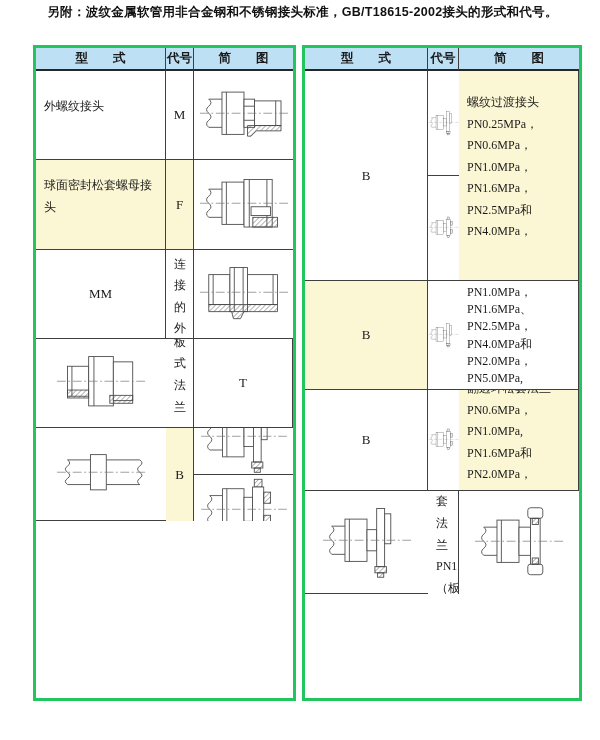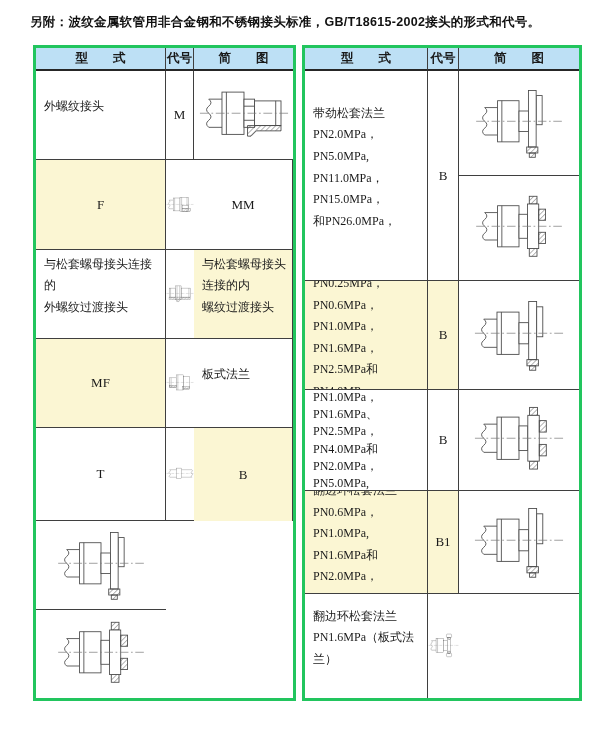--- a/index.html
+++ b/index.html
@@ -1,22 +1,22 @@
 <!DOCTYPE html>
 <html><head>
 <meta charset="utf-8">
 <style>
   html,body { margin:0; padding:0; }
   body {
     width:600px; height:740px; position:relative; background:#ffffff;
     font-family:"Liberation Sans", sans-serif; color:#1a1a1a;
   }
   .title {
-    position:absolute; left:30px; top:14px; width:545px;
-    font-size:12.5px; font-weight:bold; letter-spacing:0.3px; color:#111;
+    position:absolute; left:30px; top:4px; width:545px;
+    font-size:12.5px; font-weight:bold; letter-spacing:0.3px; color:#111;text-align:center;
   }
   .tables { position:absolute; left:33px; top:45px; display:flex; gap:6px; }
   .tbl { border:3px solid #22c55e; background:#fff; display:grid; }
   .tbl-left  { width:257px; grid-template-columns:130px 28px 1fr;
                grid-template-rows:23px 89px 90px 89px 89px 93px 177px; }
   .tbl-right { width:274px; grid-template-columns:123px 31px 1fr;
                grid-template-rows:23px 210px 109px 101px 103px 104px; }
   .cell { border-right:1px solid #3f3f3f; border-bottom:1px solid #3f3f3f;
           box-sizing:border-box; overflow:hidden; background:#fff; }
   .c3 { border-right:none; }
@@ -102,20 +102,21 @@
         <rect class="s f" x="52" y="24" width="12" height="32"></rect>
         <line class="s" x1="52" y1="32" x2="64" y2="32"></line>
         <line class="s" x1="52" y1="48" x2="64" y2="48"></line>
         <rect class="s f" x="64" y="26" width="30" height="28"></rect>
         <line class="s" x1="88" y1="26" x2="88" y2="54"></line>
         <path class="h" d="M56 54 H94 V60 H66 L60 66 H56 Z"></path>
         <line class="cl" x1="2" y1="40" x2="102" y2="40"></line>
       </svg>
     </div>
 
+    <div class="cell tcell hl">球面密封松套螺母接头</div>
     <div class="cell ccell hl">F</div>
     <div class="cell dcell c3">
       <svg class="diag" viewBox="0 0 104 84">
         <use href="#sym-hose"></use>
         <rect class="s f" x="52" y="13" width="32" height="54"></rect>
         <line class="s" x1="58" y1="13" x2="58" y2="67"></line>
         <line class="s" x1="78" y1="13" x2="78" y2="67"></line>
         <rect class="s f" x="60" y="44" width="22" height="10"></rect>
         <rect class="h" x="62" y="56" width="28" height="11"></rect>
         <line class="cl" x1="2" y1="40" x2="102" y2="40"></line>
@@ -131,23 +132,20 @@
         <line class="s" x1="17" y1="20" x2="17" y2="54"></line>
         <rect class="s f" x="56" y="20" width="34" height="34"></rect>
         <line class="s" x1="85" y1="20" x2="85" y2="54"></line>
         <rect class="s f" x="36" y="12" width="20" height="50"></rect>
         <path class="s" d="M41 12 V62 M51 12 V62"></path>
         <path class="h" d="M12 54 H90 V62 H52 L48 70 H40 L38 62 H12 Z"></path>
         <line class="cl" x1="2" y1="40" x2="102" y2="40"></line>
       </svg>
     </div>
 
-    <div class="cell tcell hl">与松套螺母接头连接的内
-螺纹过渡接头</div>
-    <div class="cell ccell hl">MF</div>
     <div class="cell dcell c3">
       <svg class="diag" viewBox="0 0 104 84">
         <rect class="s f" x="14" y="23" width="24" height="34"></rect>
         <line class="s" x1="19" y1="23" x2="19" y2="57"></line>
         <rect class="s f" x="38" y="12" width="28" height="56"></rect>
         <line class="s" x1="44" y1="12" x2="44" y2="68"></line>
         <rect class="s f" x="66" y="18" width="22" height="44"></rect>
         <rect class="h" x="14" y="50" width="24" height="9"></rect>
         <rect class="h" x="62" y="56" width="26" height="9"></rect>
         <line class="cl" x1="2" y1="40" x2="102" y2="40"></line>
@@ -184,24 +182,20 @@
         </svg>
       </div>
     </div>
   </div>
 
   <div class="tbl tbl-right">
     <div class="cell hcell">型　　式</div>
     <div class="cell hcell">代号</div>
     <div class="cell hcell c3">简　　图</div>
 
-    <div class="cell tcell">带劲松套法兰
-PN2.0MPa， PN5.0MPa,
-PN11.0MPa， PN15.0MPa，
-和PN26.0MPa，</div>
     <div class="cell ccell">B</div>
     <div class="cell dcell c3 split">
       <div class="dhalf top">
         <svg class="diag" viewBox="0 0 104 84">
           <use href="#sym-flangeA"></use>
           <line class="cl" x1="2" y1="40" x2="102" y2="40"></line>
         </svg>
       </div>
       <div class="dhalf">
         <svg class="diag" viewBox="0 0 104 84">
@@ -233,21 +227,20 @@
     <div class="cell dcell c3">
       <svg class="diag" viewBox="0 0 104 84">
         <use href="#sym-flangeB"></use>
         <line class="cl" x1="2" y1="40" x2="102" y2="40"></line>
       </svg>
     </div>
 
     <div class="cell tcell hl">翻边环松套法兰
 PN0.6MPa， PN1.0MPa,
 PN1.6MPa和PN2.0MPa，</div>
-    <div class="cell ccell hl">B1</div>
     <div class="cell dcell c3">
       <svg class="diag" viewBox="0 0 104 84">
         <use href="#sym-flangeA"></use>
         <line class="cl" x1="2" y1="40" x2="102" y2="40"></line>
       </svg>
     </div>
 
     <div class="cell tcell rlast">翻边环松套法兰
 PN1.6MPa（板式法兰）</div>
     <div class="cell dcell c3 rlast">

